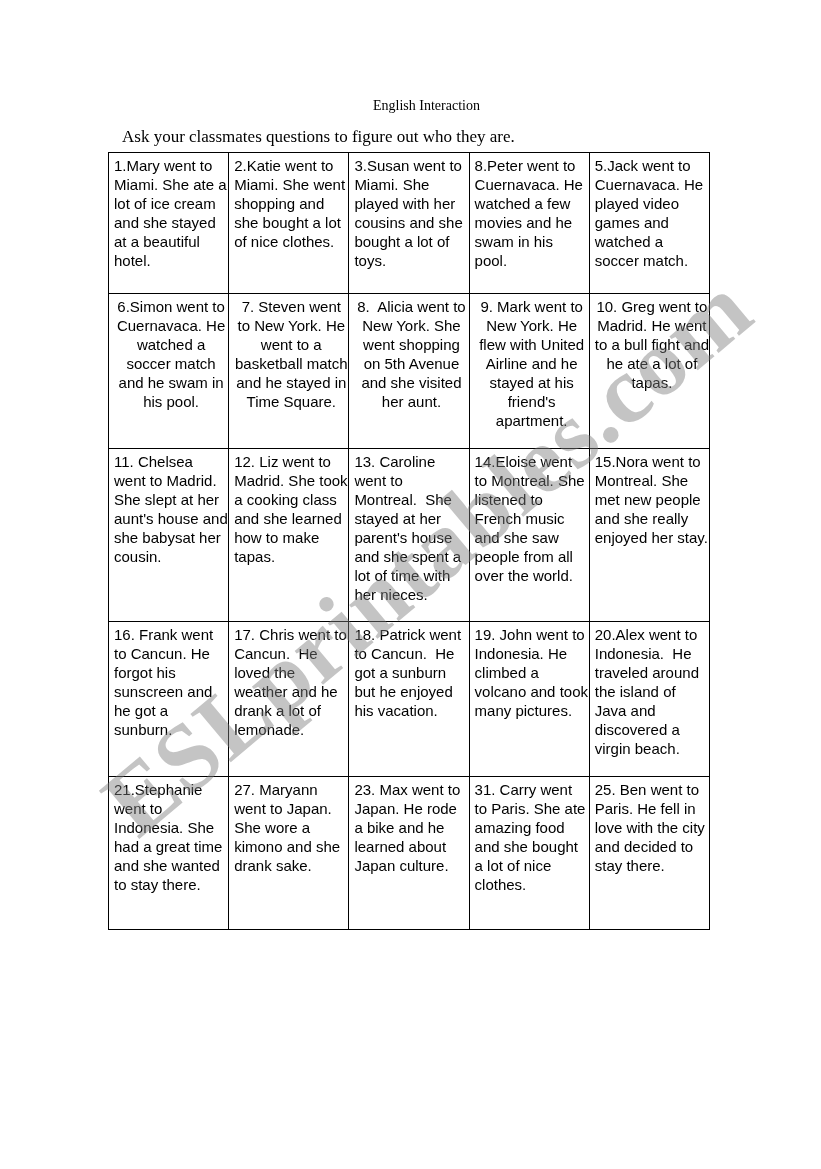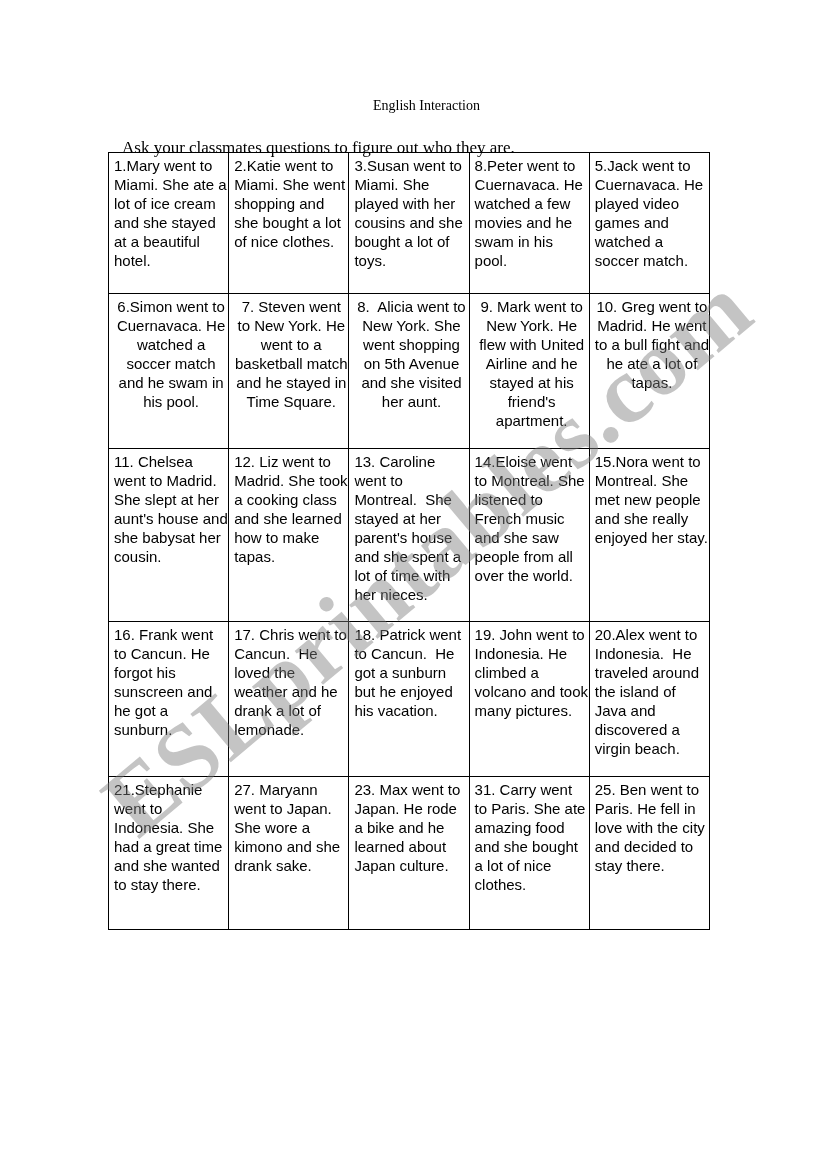--- a/index.html
+++ b/index.html
@@ -20,21 +20,21 @@
     position: absolute;
     top: 98px;
     left: 16px;
     width: 100%;
     text-align: center;
     font-size: 14px;
     font-family: "Liberation Serif", serif;
   }
   .instruction {
     position: absolute;
-    top: 138px;
+    top: 127px;
     left: 122px;
     font-size: 17px;
     font-family: "Liberation Serif", serif;
   }
   table.grid {
     position: absolute;
     top: 152px;
     left: 108px;
     width: 602px;
     border-collapse: collapse;

